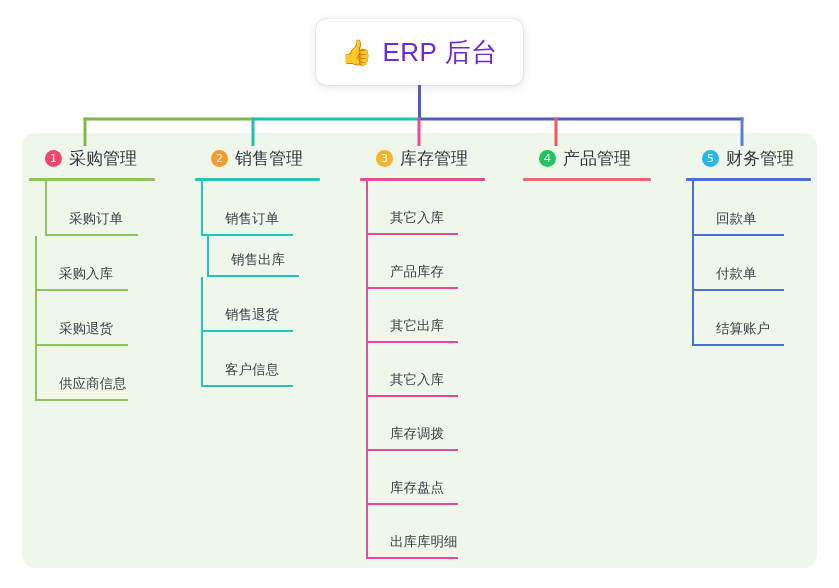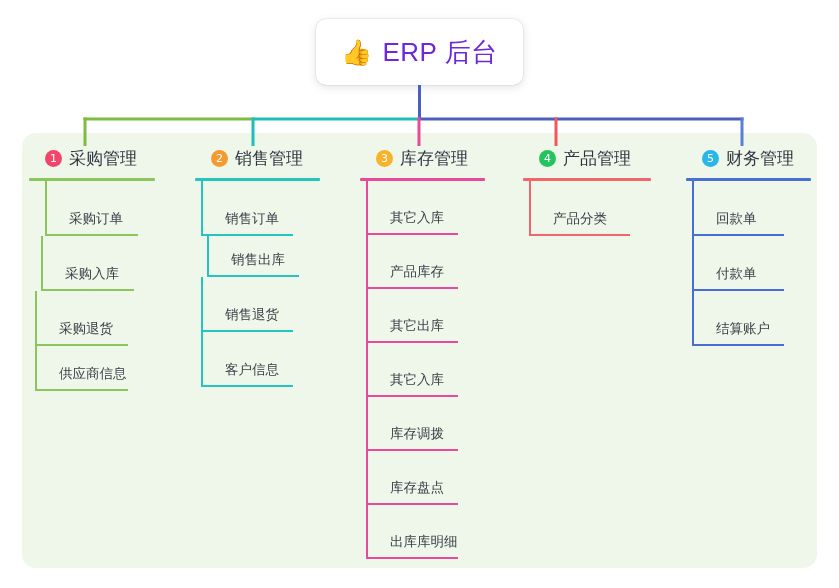--- a/index.html
+++ b/index.html
@@ -159,31 +159,31 @@
         <div class="col-head">
           <span class="badge" style="background: rgb(242, 69, 106);">1</span>
           <span class="col-title">采购管理</span>
         </div>
         <div class="col-rule" style="background: rgb(140, 197, 92); width: 126px;"></div>
         <div class="leaf" style="height: 55px; margin-left: 16px;">
           <div class="leaf-spine" style="background: rgb(140, 197, 92);"></div>
           <div class="leaf-label">采购订单</div>
           <div class="leaf-rule" style="background: rgb(140, 197, 92); width: 93px;"></div>
         </div>
-        <div class="leaf" style="height: 55px; margin-left: 12px;">
+        <div class="leaf" style="height: 55px; margin-left: 6px;">
           <div class="leaf-spine" style="background: rgb(140, 197, 92);"></div>
           <div class="leaf-label">采购入库</div>
           <div class="leaf-rule" style="background: rgb(140, 197, 92); width: 93px;"></div>
         </div>
         <div class="leaf" style="height: 55px; margin-left: 6px;">
           <div class="leaf-spine" style="background: rgb(140, 197, 92);"></div>
           <div class="leaf-label">采购退货</div>
           <div class="leaf-rule" style="background: rgb(140, 197, 92); width: 93px;"></div>
         </div>
-        <div class="leaf" style="height: 45px; margin-left: 6px;">
+        <div class="leaf" style="height: 55px; margin-left: 6px;">
           <div class="leaf-spine" style="background: rgb(140, 197, 92);"></div>
           <div class="leaf-label">供应商信息</div>
           <div class="leaf-rule" style="background: rgb(140, 197, 92); width: 93px;"></div>
         </div>
       </div>
       <div class="col" style="left: 195px;">
         <div class="col-head">
           <span class="badge" style="background: rgb(245, 154, 46);">2</span>
           <span class="col-title">销售管理</span>
         </div>
@@ -250,25 +250,20 @@
           <div class="leaf-label">出库库明细</div>
           <div class="leaf-rule" style="background: rgb(232, 73, 155); width: 92px;"></div>
         </div>
       </div>
       <div class="col" style="left: 523px;">
         <div class="col-head">
           <span class="badge" style="background: rgb(33, 196, 93);">4</span>
           <span class="col-title">产品管理</span>
         </div>
         <div class="col-rule" style="background: rgb(242, 101, 106); width: 128px;"></div>
-        <div class="leaf" style="height: 55px; margin-left: 6px;">
-          <div class="leaf-spine" style="background: rgb(242, 101, 106);"></div>
-          <div class="leaf-label">产品分类</div>
-          <div class="leaf-rule" style="background: rgb(242, 101, 106); width: 101px;"></div>
-        </div>
       </div>
       <div class="col" style="left: 686px;">
         <div class="col-head">
           <span class="badge" style="background: rgb(41, 182, 232);">5</span>
           <span class="col-title">财务管理</span>
         </div>
         <div class="col-rule" style="background: rgb(74, 111, 212); width: 125px;"></div>
         <div class="leaf" style="height: 55px; margin-left: 6px;">
           <div class="leaf-spine" style="background: rgb(74, 111, 212);"></div>
           <div class="leaf-label">回款单</div>

